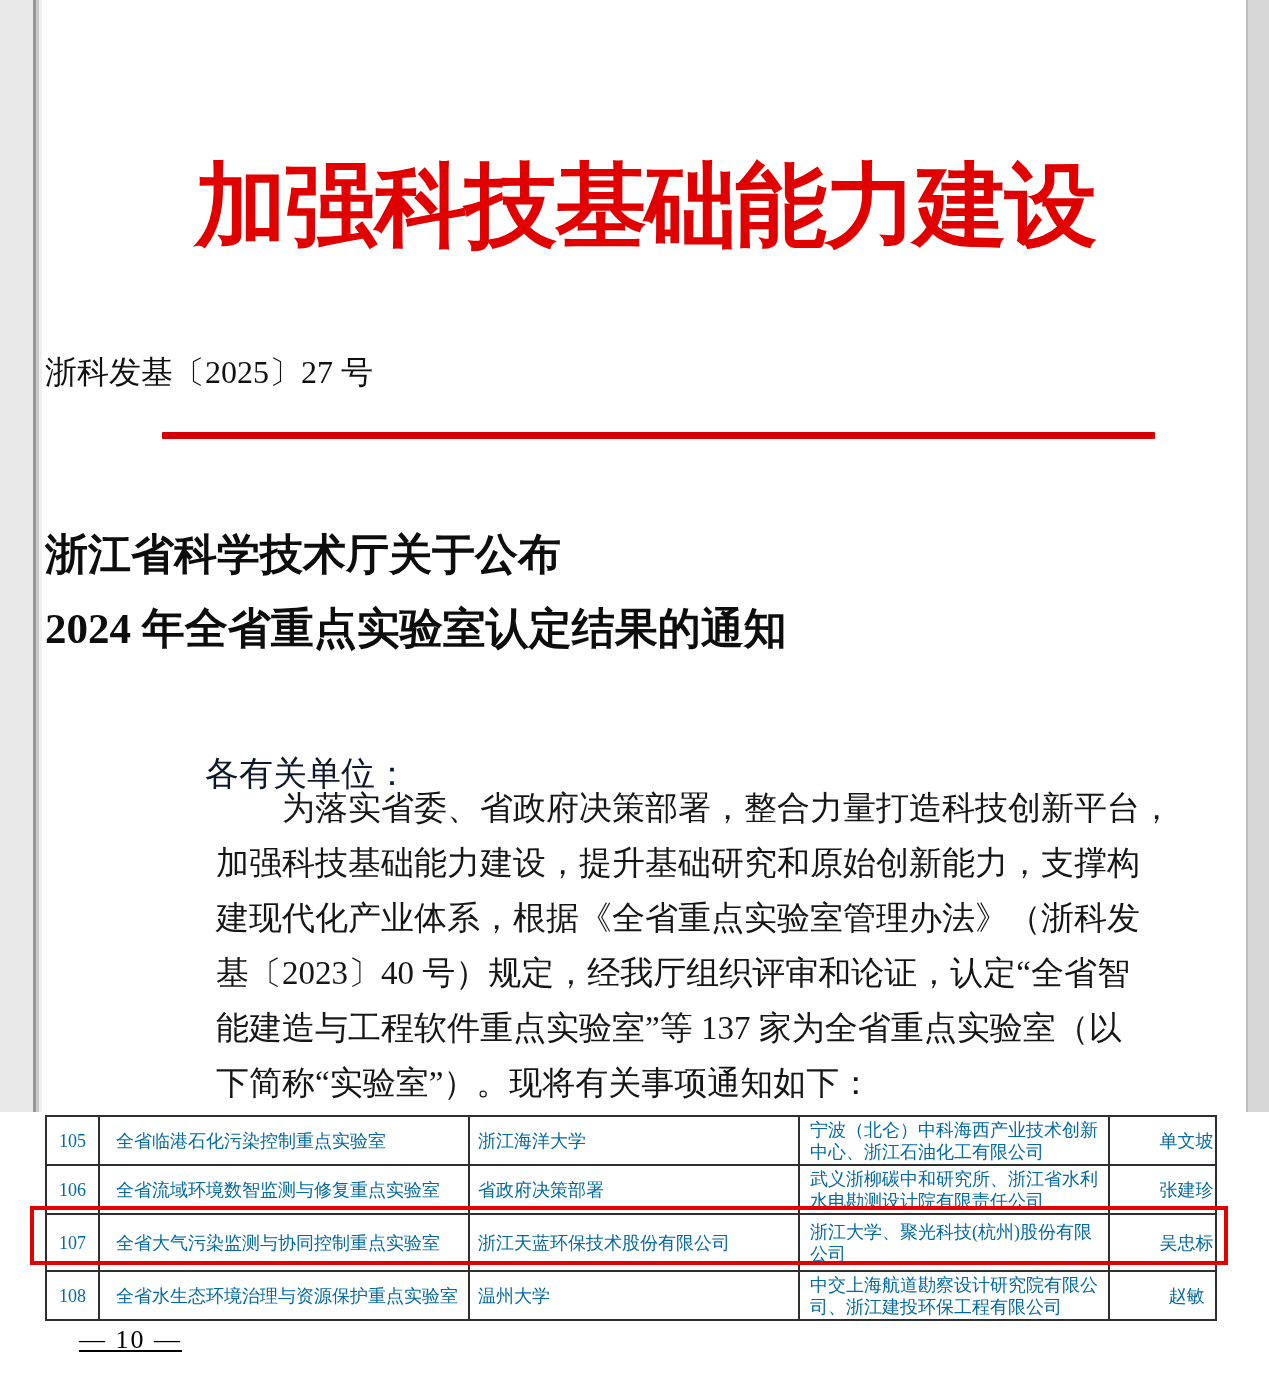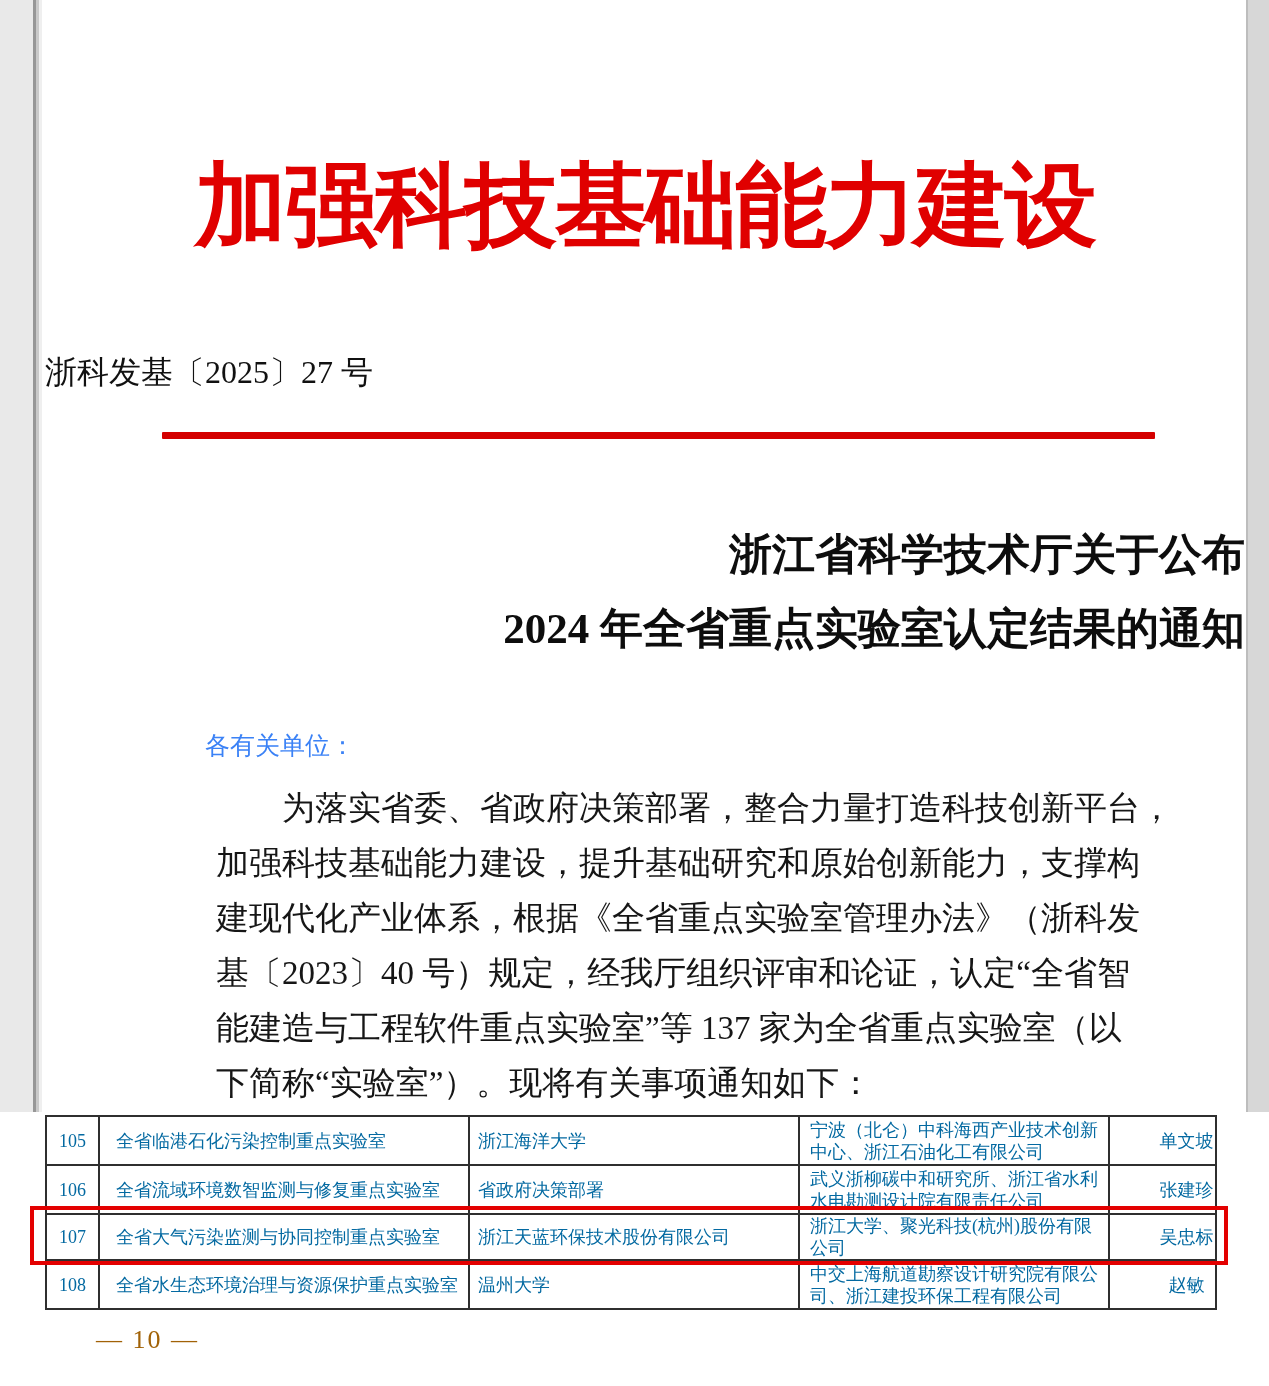--- a/index.html
+++ b/index.html
@@ -24,62 +24,62 @@
   .doc-number{
     position:absolute;left:45px;top:350px;width:1200px;height:44px;
     text-align:left;font-size:32px;line-height:44px;color:#111;
   }
   .red-rule{
     position:absolute;left:162px;top:432px;width:993px;height:7px;
     background:#d40000;border-radius:1px;
   }
   .doc-subtitle{
     position:absolute;left:45px;top:518px;width:1200px;
-    text-align:right;font-size:43px;font-weight:bold;line-height:74px;color:#0d0d0d;
+    text-align:left;font-size:43px;font-weight:bold;line-height:74px;color:#0d0d0d;
   }
   .doc-subtitle div{white-space:nowrap;}
 
   
   .salutation{
-    position:absolute;left:205px;top:724px;width:940px;height:44px;
-    font-size:25px;line-height:44px;color:#3b82f6;
+    position:absolute;left:205px;top:752px;width:940px;height:44px;
+    font-size:34px;line-height:44px;color:#0f172a;
   }
   .body-paragraph{
     position:absolute;left:205px;top:781px;width:940px;
     font-size:33px;line-height:55px;color:#161616;
   }
   .body-line{white-space:nowrap;margin-left:11px;}
   .body-line.indent{text-indent:66px;}
 
   
   .results-table{
     position:absolute;left:45px;top:1115px;width:1170px;
     border-collapse:collapse;table-layout:fixed;
     font-size:18px;color:#0369a1;background:#ffffff;
   }
   .results-table td{
     border:2px solid #2f2f2f;padding:0;vertical-align:middle;
     overflow:hidden;line-height:22px;
   }
   .results-table tr{height:49px;}
-  .results-table tr:nth-child(3){height:46px;}
+  .results-table tr:nth-child(3){height:57px;}
   td.col-no{text-align:center;}
   td.col-lab{padding-left:16px;white-space:nowrap;margin-top:36px;}
   td.col-org{padding-left:8px;white-space:nowrap;}
   td.col-partner{padding-left:10px;padding-right:6px;}
   td.col-director{text-align:center;padding-left:48px;}
 
   .highlight-box{
     position:absolute;left:30px;top:1206px;width:1190px;height:51px;
     border:4px solid #e30000;background:transparent;pointer-events:none;
   }
 
   .page-number{
-    position:absolute;left:96px;top:1322px;width:300px;height:36px;
-    font-size:26px;line-height:36px;color:#a16207;letter-spacing:2px;white-space:nowrap;
+    position:absolute;left:79px;top:1322px;width:300px;height:36px;
+    font-size:26px;line-height:36px;color:#000000;letter-spacing:2px;white-space:nowrap;text-decoration:underline;
   }
 </style>
 </head>
 <body>
 
 <div class="edge-left"></div>
 <div class="edge-left-line"></div>
 <div class="edge-right"></div>
 
 <div class="doc-title">加强科技基础能力建设</div>

